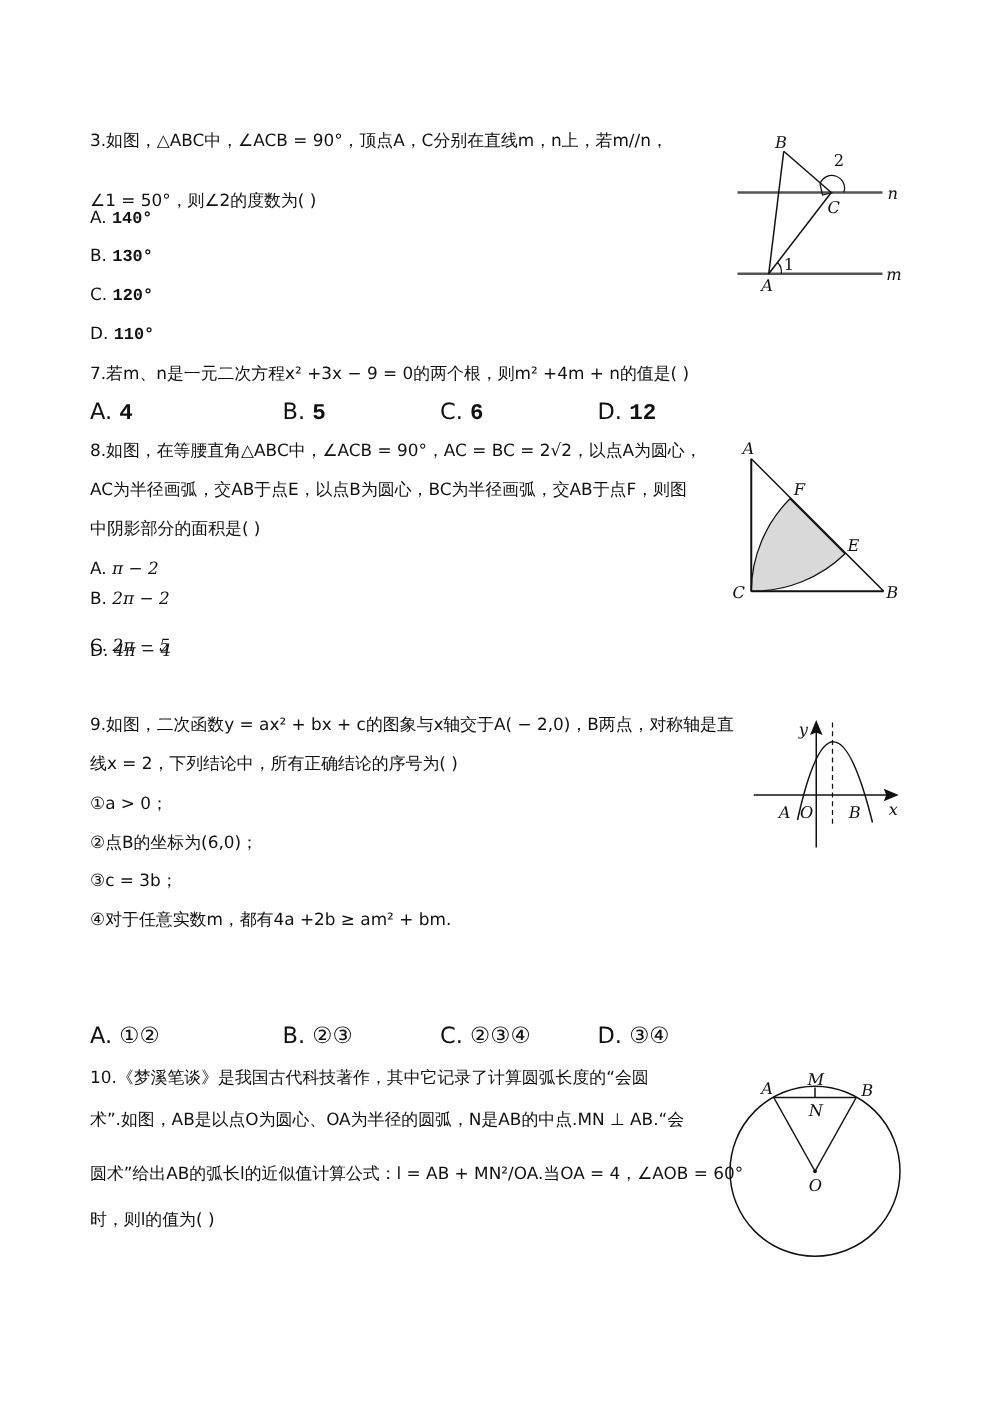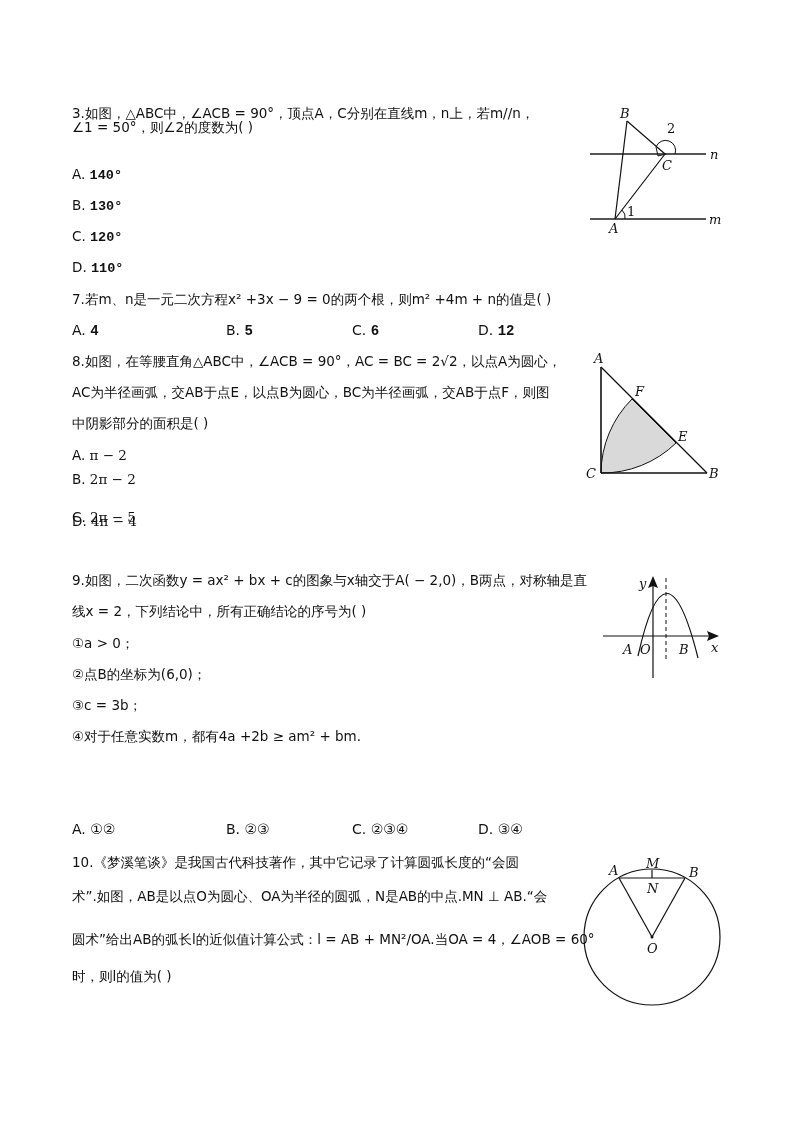--- a/index.html
+++ b/index.html
@@ -1,29 +1,29 @@
 <!DOCTYPE html>
 <html><head>
 <meta charset="utf-8">
 <style>
   html, body { margin: 0; padding: 0; background: #ffffff; }
   body { width: 794px; height: 1123px; position: relative; overflow: hidden;
          font-family: "DejaVu Sans", "Liberation Sans", sans-serif; color: #111; }
   .line { position: absolute; left: 72px; font-size: 13.5px; line-height: 18px; white-space: nowrap; }
-  .m { font-family: "DejaVu Serif", "Liberation Serif", serif; }
+  .m { font-family: "DejaVu Serif", "Liberation Serif", serif; font-style: italic; }
   .b { font-family: Liberation Mono, monospace; font-weight: bold; }
-  .opt { position: absolute; font-size: 14px; line-height: 18px; white-space: nowrap; }
+  .opt { position: absolute; font-size: 18px; line-height: 18px; white-space: nowrap; }
   .fig { position: absolute; }
   .fig text { font-family: "DejaVu Serif", "Liberation Serif", serif; font-style: italic; font-size: 13px; fill: #111; }
 </style>
 </head>
 <body>
 
 <div class="line" style="top:104px">3.如图，△ABC中，∠ACB = 90°，顶点A，C分别在直线m，n上，若m//n，</div>
-<div class="line" style="top:118px">∠1 = 50°，则∠2的度数为(    )</div>
+<div class="line" style="top:152px">∠1 = 50°，则∠2的度数为(    )</div>
 <div class="line" style="top:165px"><span class="lbl">A.</span> <span class="b">140°</span></div>
 <div class="line" style="top:196px"><span>B.</span> <span class="b">130°</span></div>
 <div class="line" style="top:227px"><span>C.</span> <span class="b">120°</span></div>
 <div class="line" style="top:258px"><span>D.</span> <span class="b">110°</span></div>
 
 <svg class="fig" style="left:580px;top:95px" width="150" height="150">
   <line x1="10" y1="59" x2="126" y2="59" stroke="#555" stroke-width="2"></line>
   <line x1="10" y1="124" x2="126" y2="124" stroke="#555" stroke-width="2"></line>
   <line x1="35" y1="124" x2="47" y2="26" stroke="#111" stroke-width="1.2"></line>
   <line x1="47" y1="26" x2="85" y2="59" stroke="#111" stroke-width="1.2"></line>

